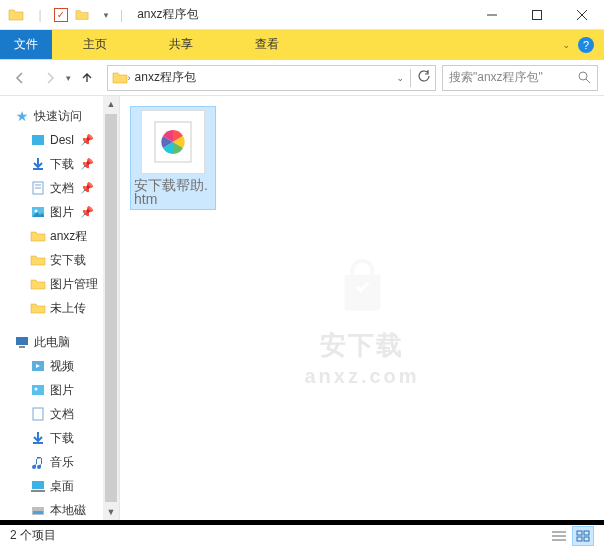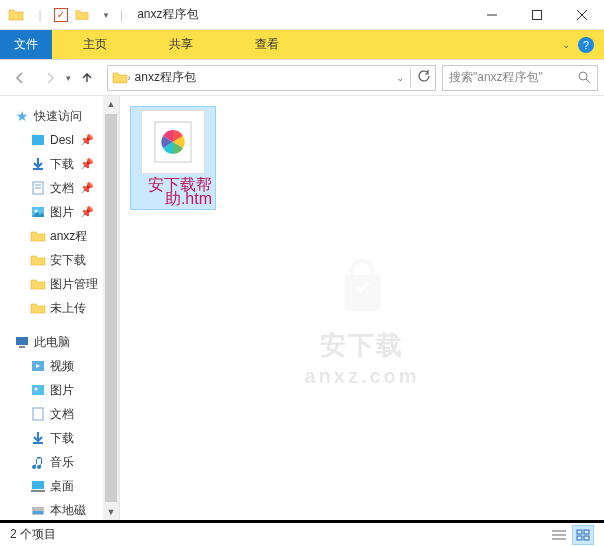--- a/index.html
+++ b/index.html
@@ -29,25 +29,25 @@
 .tree-item .pin { color: #999; margin-left: 2px; font-size: 11px; }
 .tree-icon { width: 16px; height: 16px; display: flex; align-items: center; justify-content: center; flex-shrink: 0; }
 .tree-sep { height: 10px; }
 .sb-scrollbar { position: absolute; right: 0; top: 0; bottom: 0; width: 16px; background: #f0f0f0; display: flex; flex-direction: column; }
 .sb-arrow { height: 16px; display: flex; align-items: center; justify-content: center; color: #666; font-size: 9px; }
 .sb-thumb { flex: 1; margin: 2px; background: #cdcdcd; }
 .content { flex: 1; position: relative; padding: 10px; display: flex; gap: 14px; align-items: flex-start; }
 .file-item { width: 86px; display: flex; flex-direction: column; align-items: center; padding: 4px; }
 .file-item.sel { background: #cce8ff; border: 1px solid #99d1ff; padding: 3px; }
 .file-icon-box { width: 64px; height: 64px; display: flex; align-items: center; justify-content: center; border: 1px solid #ddd; background: #fff; margin-bottom: 4px; }
-.file-label { text-align: right; font-size: 16px; line-height: 14px; word-break: break-all; color: #be185d; }
+.file-label { text-align: left; font-size: 14px; line-height: 14px; word-break: break-all; color: #737373; }
 .watermark { position: absolute; left: 50%; top: 50%; transform: translate(-50%, -40%); color: #e8e8e8; font-size: 26px; font-weight: bold; text-align: center; pointer-events: none; letter-spacing: 2px; }
 .watermark .wm-sub { font-size: 20px; letter-spacing: 3px; margin-top: 2px; }
 .wm-icon { width: 60px; height: 60px; margin: 0 auto 6px; opacity: 0.4; }
-.statusbar { height: 26px; border-top: 3px solid #000000; display: flex; align-items: center; padding: 0 10px; color: #333; }
+.statusbar { height: 26px; border-top: 5px solid #000000; display: flex; align-items: center; padding: 0 10px; color: #333; }
 .status-spacer { flex: 1; }
 .view-btn { width: 22px; height: 20px; display: flex; align-items: center; justify-content: center; margin-left: 2px; border: 1px solid transparent; }
 .view-btn.active { background: #cce8ff; border-color: #99d1ff; }
 .folder-icon { fill: #ffd96a; stroke: #d9a420; stroke-width: 0.5; }
 .chev { font-size: 9px; color: #666; }
 .qa-star { color: #56b0ee; font-size: 14px; }
 </style>
 </head>
 <body>
 

